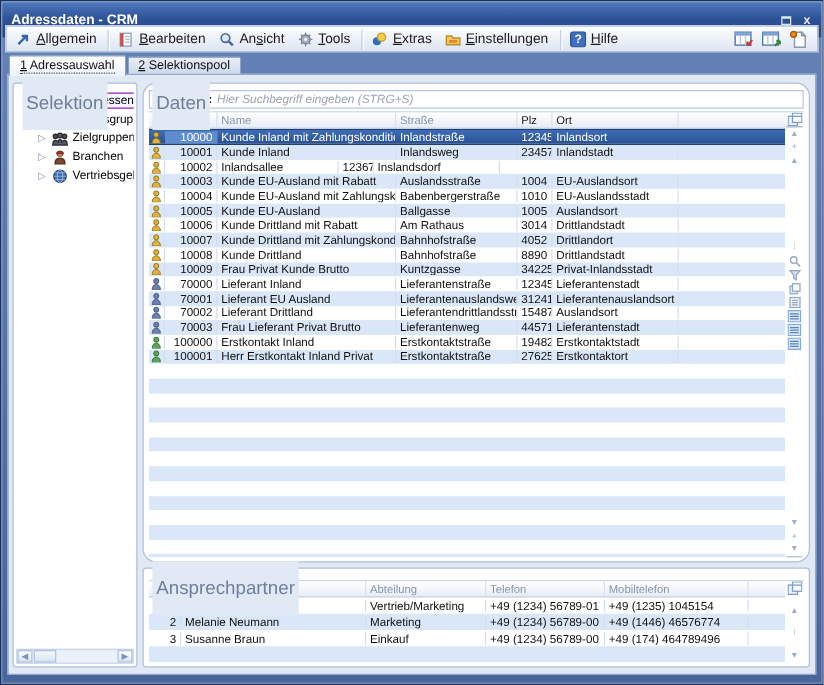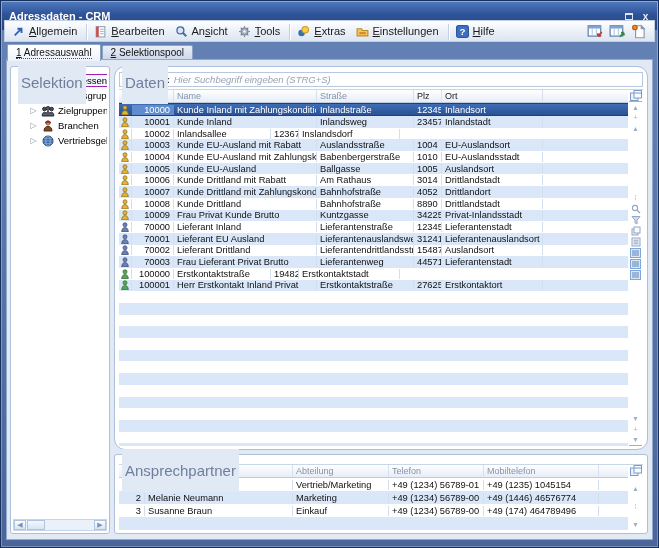--- a/index.html
+++ b/index.html
@@ -521,20 +521,21 @@
                   <span class="c w-rest"></span>
                 </div>
                 <div class="grow">
                   <span class="c icon w-icon">
                     <svg class="pi" viewBox="0 0 9 11">
                       <circle cx="4.5" cy="3" r="2.3" fill="#58A558" stroke="#2F6B2F" stroke-width="0.8"></circle>
                       <path d="M0.8 11 C0.8 7.6 2.4 6.2 4.5 6.2 C6.6 6.2 8.2 7.6 8.2 11 Z" fill="#58A558" stroke="#2F6B2F" stroke-width="0.8"></path>
                     </svg>
                   </span>
                   <span class="c num w-nr cell-nr">100000</span>
+                  <span class="c w-name">Erstkontakt Inland</span>
                   <span class="c w-str">Erstkontaktstraße</span>
                   <span class="c w-plz">19482</span>
                   <span class="c w-ort">Erstkontaktstadt</span>
                   <span class="c w-rest"></span>
                 </div>
                 <div class="grow alt">
                   <span class="c icon w-icon">
                     <svg class="pi" viewBox="0 0 9 11">
                       <circle cx="4.5" cy="3" r="2.3" fill="#58A558" stroke="#2F6B2F" stroke-width="0.8"></circle>
                       <path d="M0.8 11 C0.8 7.6 2.4 6.2 4.5 6.2 C6.6 6.2 8.2 7.6 8.2 11 Z" fill="#58A558" stroke="#2F6B2F" stroke-width="0.8"></path>

